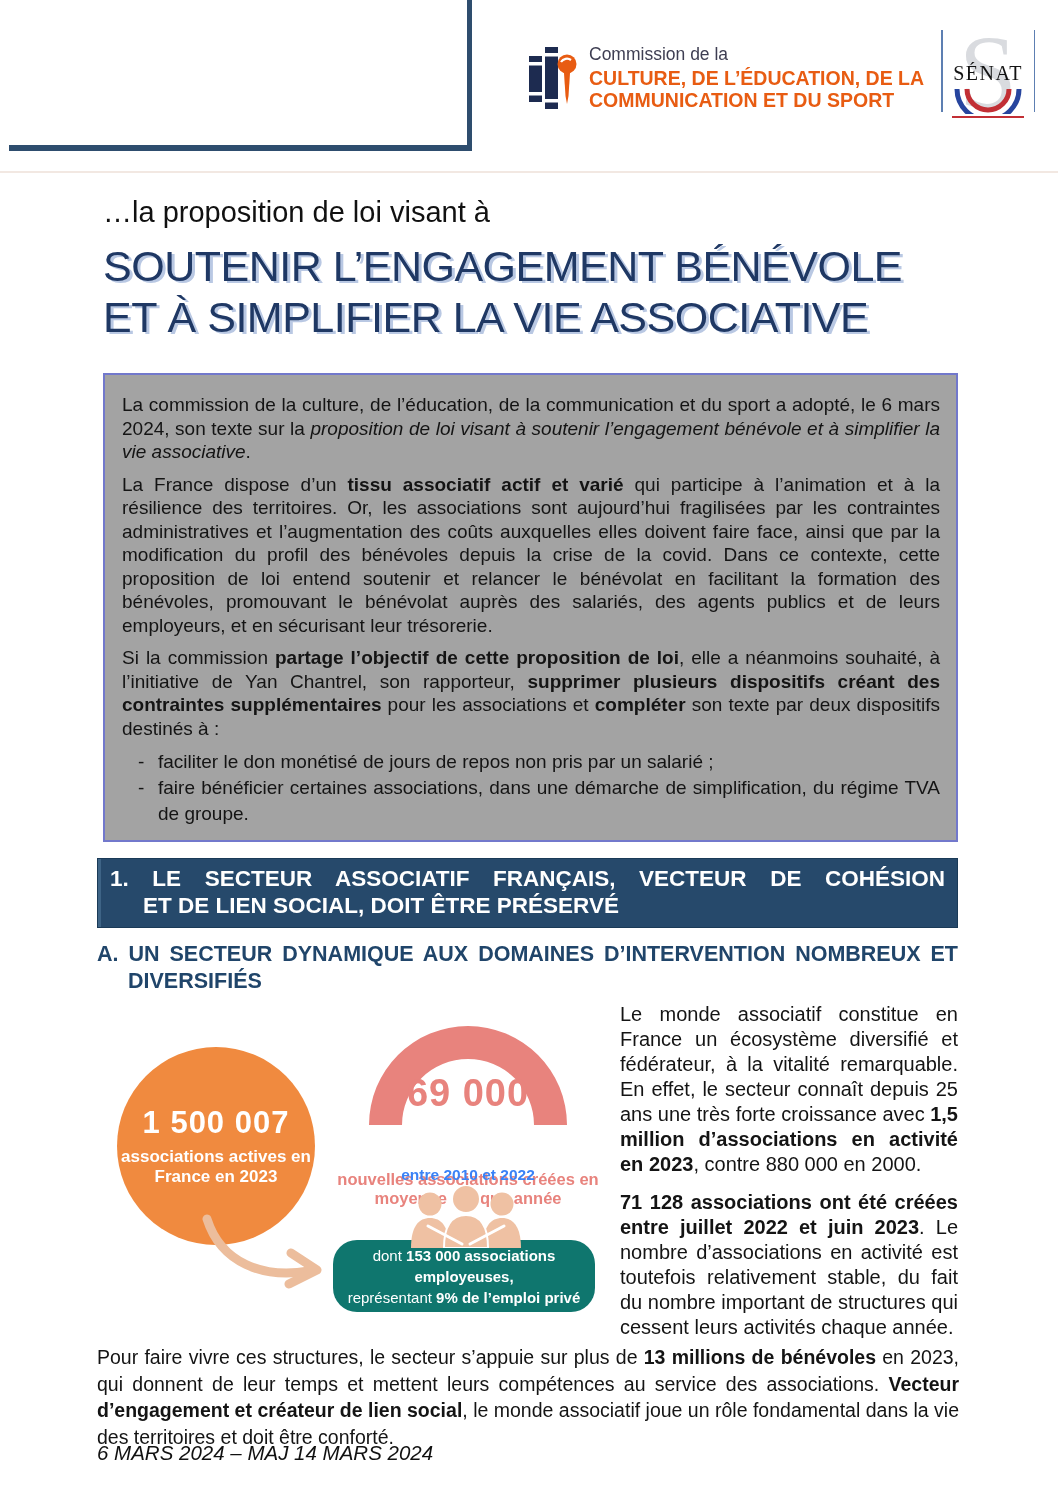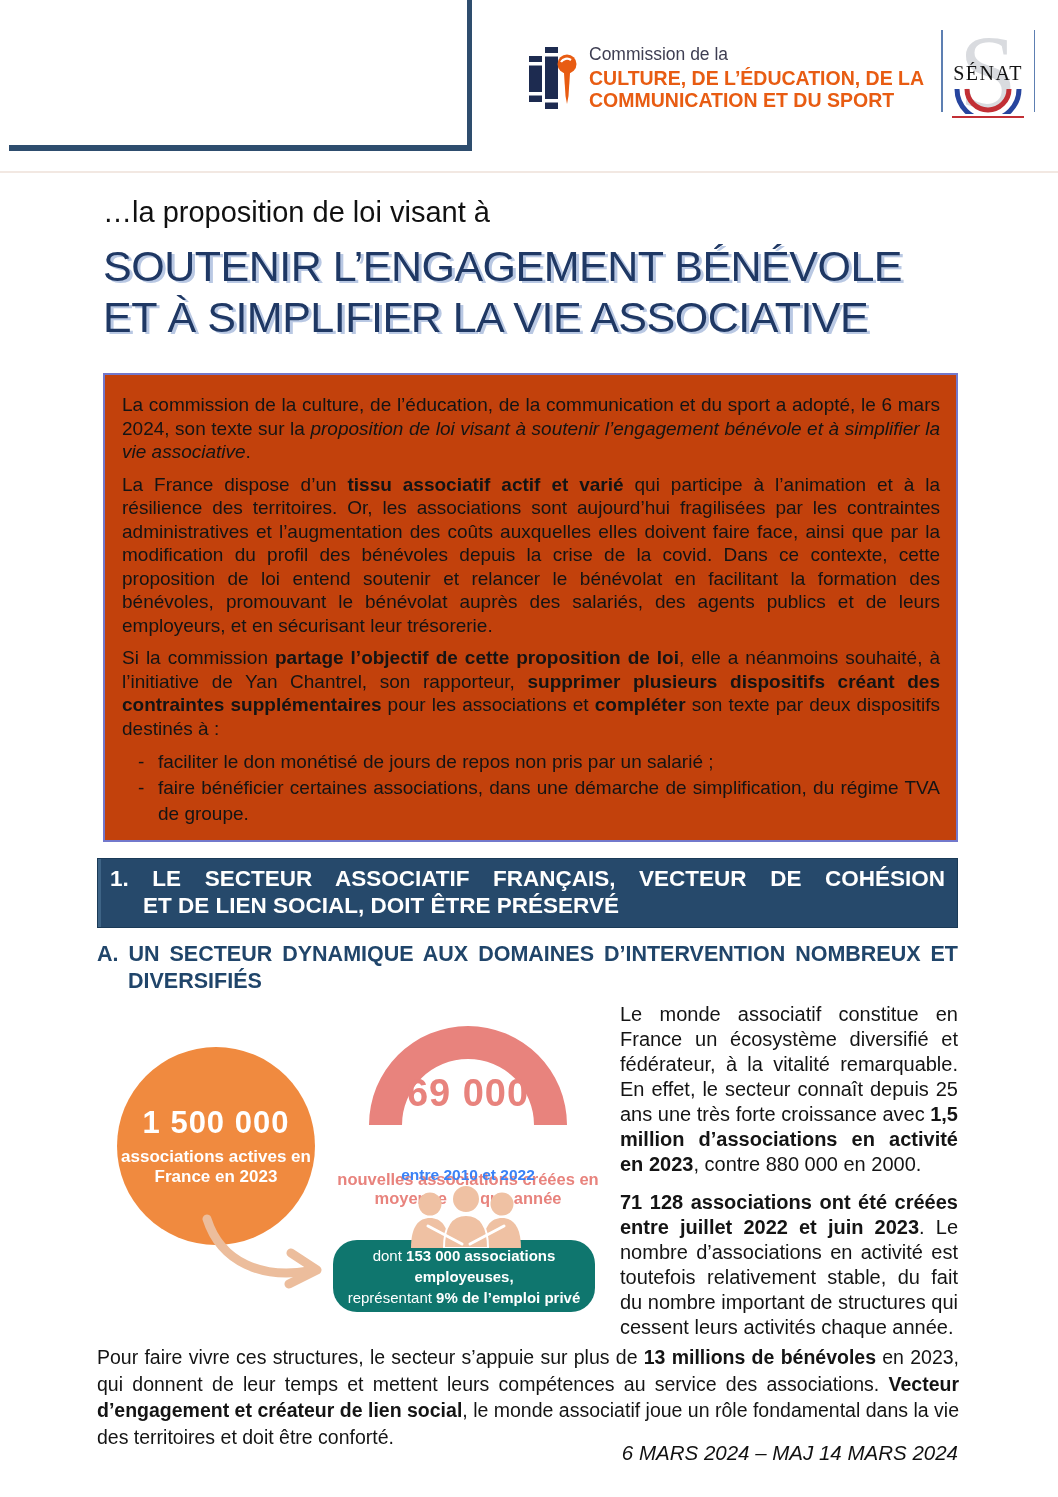--- a/index.html
+++ b/index.html
@@ -29,21 +29,21 @@
                  font-family:"Liberation Serif", serif; font-size:20px; letter-spacing:1.5px; color:#131313; }
   .senat svg.arcs { position:absolute; left:13px; top:58px; }
   .senat .redline { position:absolute; left:11px; top:88px; width:72px; height:2px; background:#c22f35; }
 
   
   .title-intro { position:absolute; left:103px; top:196px; font-size:29px; color:#111111; }
   .title-main  { position:absolute; left:103px; top:241px; width:860px; font-size:43px; line-height:51px;
                  font-weight:400; letter-spacing:-0.5px; color:#1f3864; text-shadow:3px 2px 0 #b9c8e3; }
 
   
-  .summary-box { position:absolute; left:103px; top:373px; width:855px; background:#c2410c;
+  .summary-box { position:absolute; left:103px; top:373px; width:855px; background:#a3a3a3;
                  border:2px solid #7278cc; padding:18px 16px 13px 17px; }
   .summary-box p { font-size:19px; line-height:23.5px; text-align:justify; color:#141414; margin-bottom:9px; }
   .summary-box .bullets { margin-top:2px; }
   .summary-box .bullet { display:flex; font-size:19px; line-height:26px; color:#141414; }
   .summary-box .bullet .dash { width:36px; flex:none; padding-left:16px; }
   .summary-box .bullet .btxt { flex:1; text-align:justify; }
   .b { font-weight:700; } .i { font-style:italic; }
 
   
   .banner { position:absolute; left:97px; top:858px; width:861px; background:#26496b;
@@ -77,21 +77,21 @@
                background:#0f766e; color:#ffffff; text-align:center; font-size:15px; line-height:21px; padding-top:5px; }
   .people-svg { position:absolute; left:398px; top:1186px; }
 
   .rightcol { position:absolute; left:620px; top:1002px; width:338px; }
   .rightcol p { font-size:20px; line-height:25px; text-align:justify; color:#141414; }
   .rightcol p + p { margin-top:13px; }
 
   
   .bottom-para { position:absolute; left:97px; top:1344px; width:862px;
                  font-size:19.5px; line-height:26.5px; text-align:justify; color:#141414; }
-  .footer-date { position:absolute; left:97px; top:1441px; width:861px; text-align:right;
+  .footer-date { position:absolute; left:97px; top:1441px; width:861px; text-align:left;
                  font-size:20.5px; font-style:italic; color:#111111; }
 </style>
 </head>
 <body>
 
 <div id="page">
 
   <div class="hdr-vline"></div>
   <div class="hdr-hline"></div>
   <div class="hdr-sep"></div>
@@ -156,21 +156,21 @@
     <div class="l1">1. LE SECTEUR ASSOCIATIF FRANÇAIS, VECTEUR DE COHÉSION</div>
     <div class="l2">ET DE LIEN SOCIAL, DOIT ÊTRE PRÉSERVÉ</div>
   </div>
 
   <div class="subheadA">
     <div class="l1">A. UN SECTEUR DYNAMIQUE AUX DOMAINES D’INTERVENTION NOMBREUX ET</div>
     <div class="l2">DIVERSIFIÉS</div>
   </div>
 
   <div class="circle">
-    <div class="val">1 500 000</div>
+    <div class="val">1 500 007</div>
     <div class="cap">
       <div>associations actives en</div>
       <div>France en 2023</div>
     </div>
   </div>
 
   <svg class="arrow-svg" width="150" height="78" viewBox="0 0 150 78">
     <path d="M14,6 C28,50 70,66 116,58" stroke="#ecbd9c" stroke-width="9" fill="none" stroke-linecap="round"></path>
     <path d="M98,40 L124,57 L96,71" stroke="#ecbd9c" stroke-width="9" fill="none" stroke-linecap="round" stroke-linejoin="round"></path>
   </svg>

